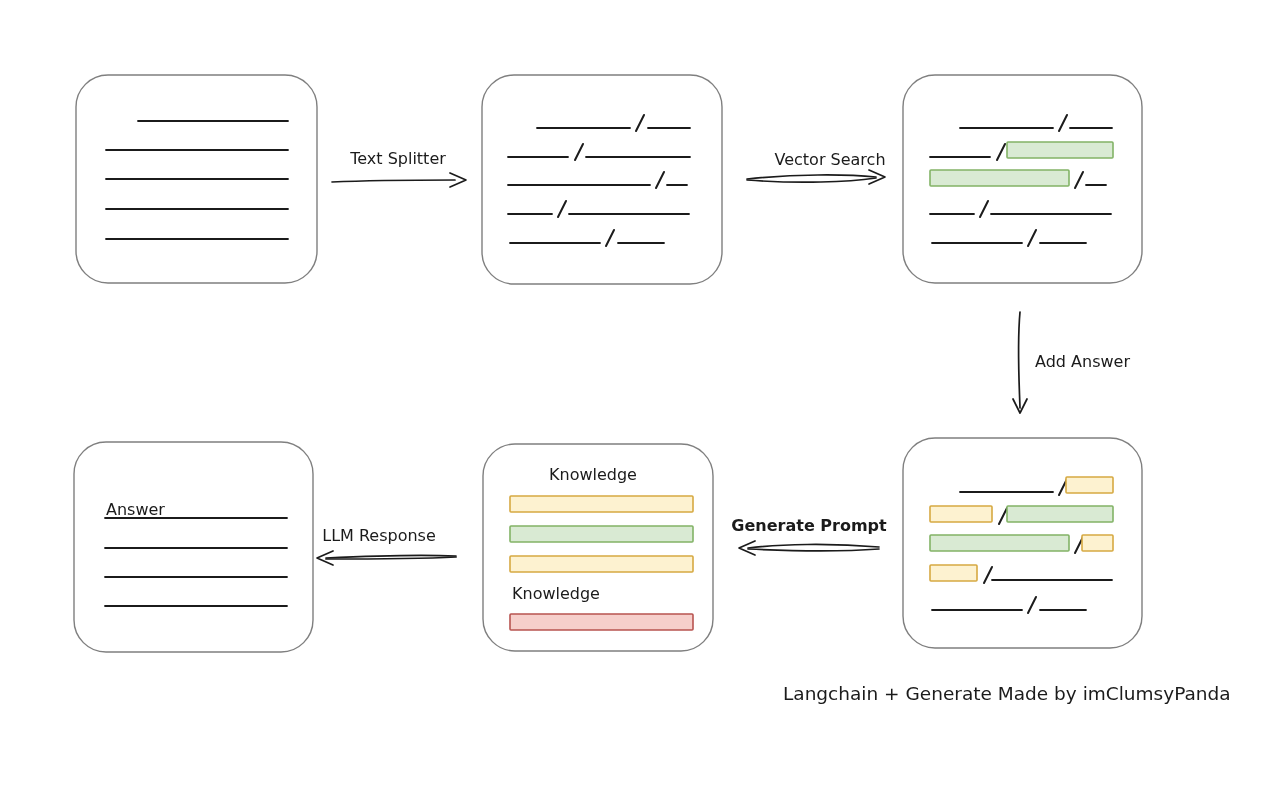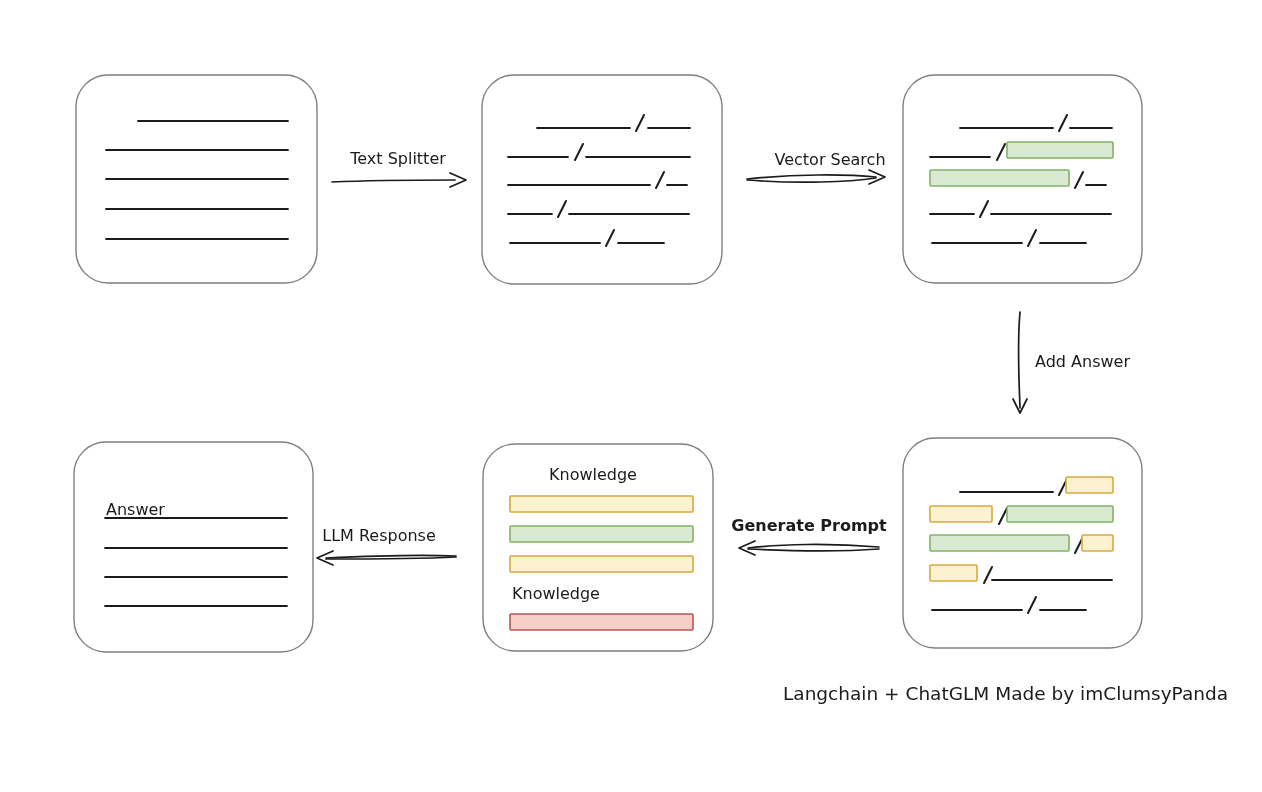--- a/index.html
+++ b/index.html
@@ -141,14 +141,14 @@
   <div class="lbl center lbl-text-splitter">Text Splitter</div>
   <div class="lbl center lbl-vector-search">Vector Search</div>
   <div class="lbl lbl-add-context">Add Answer</div>
   <div class="lbl center lbl-generate-prompt">Generate Prompt</div>
   <div class="lbl center lbl-llm-response">LLM Response</div>
 
   <div class="lbl hd-knowledge">Knowledge</div>
   <div class="lbl hd-question">Knowledge</div>
   <div class="lbl hd-answer">Answer</div>
 
-  <div class="caption">Langchain + ChatGLM Made by imClumsyPanda</div>
+  <div class="caption">Langchain + Generate Made by imClumsyPanda</div>
 </div>
 
 </body></html>

